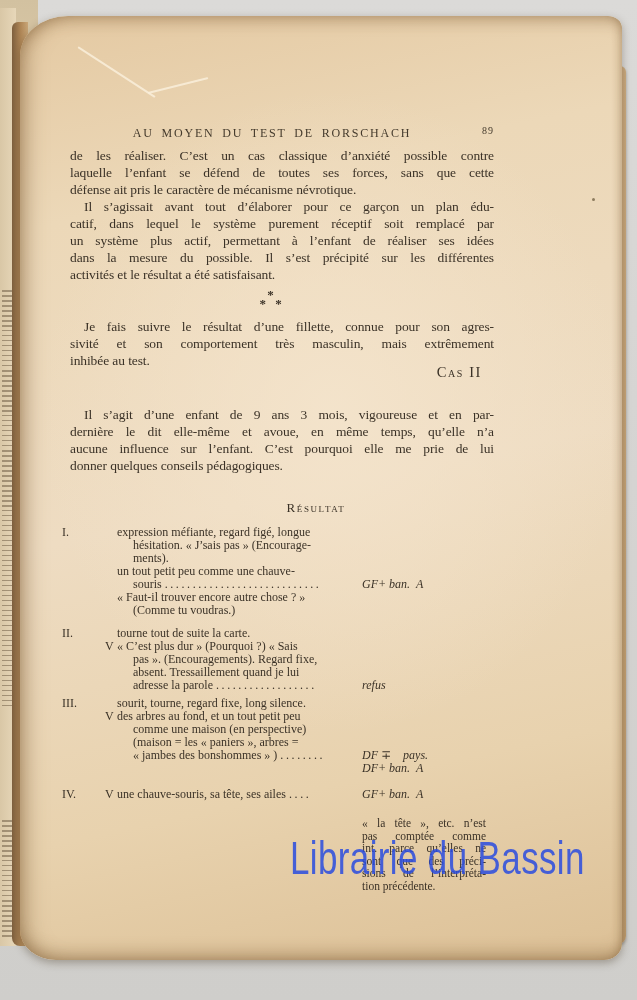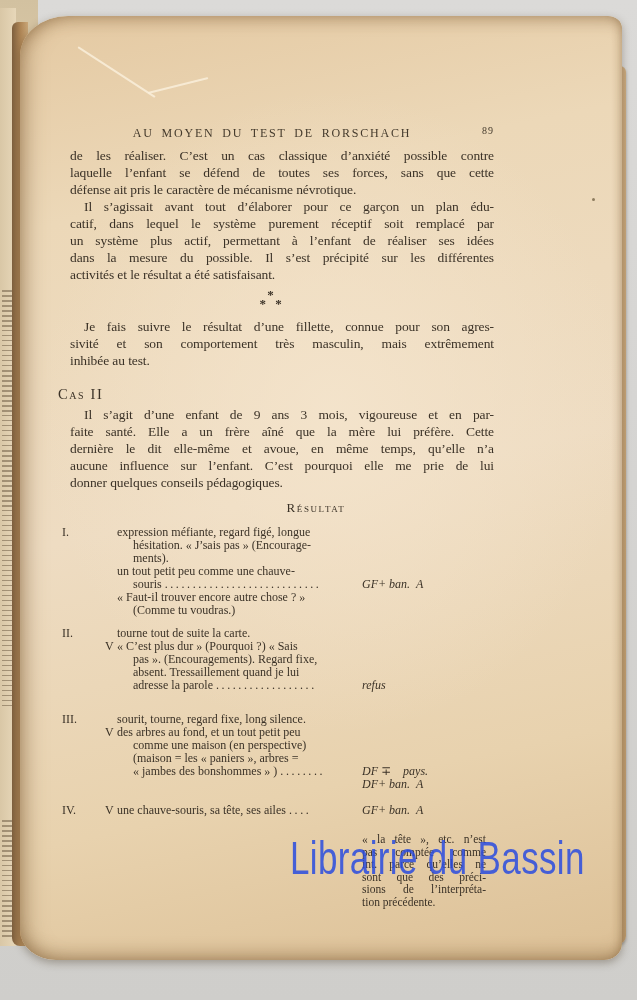--- a/index.html
+++ b/index.html
@@ -44,36 +44,36 @@
   .hdr-num{position:absolute;right:0;top:-1px;font-size:10px;letter-spacing:1px;}
   .pline{font-size:13.5px;line-height:17px;letter-spacing:-0.1px;
     text-align:justify;text-align-last:justify;}
   .pline.last{text-align-last:left;}
   .pline.ind{text-indent:14px;}
   .p1{position:absolute;top:131px;left:0;width:424px;}
   .p2{position:absolute;top:182px;left:0;width:424px;}
   .sep{position:absolute;top:274px;left:-10px;width:424px;text-align:center;
     font-size:13px;line-height:9px;font-weight:bold;letter-spacing:3px;}
   .p3{position:absolute;top:302px;left:0;width:424px;}
-  .cas{position:absolute;top:370px;left:-12px;width:424px;text-align:left;
+  .cas{position:absolute;top:348px;left:-12px;width:424px;text-align:right;
     font-variant:small-caps;font-size:14.5px;letter-spacing:1.6px;}
   .p4{position:absolute;top:390px;left:0;width:424px;}
   .resh{position:absolute;top:484px;left:34px;width:424px;text-align:center;
     font-variant:small-caps;font-size:13px;letter-spacing:1.6px;}
   
   .result{position:absolute;left:42px;top:510px;width:545px;font-size:12px;
     line-height:13px;color:#3b3227;}
   .row{position:relative;height:13px;white-space:nowrap;}
   .row .num{position:absolute;left:0;}
   .row .v{position:absolute;left:43px;}
   .row .t{position:absolute;left:55px;}
   .row.cont .t{left:71px;}
   .leader{letter-spacing:2.6px;white-space:pre;}
   .score{position:absolute;left:300px;font-style:italic;white-space:pre;}
-  .g10{margin-top:10px;}.g5{margin-top:21px;}.g13{margin-top:13px;}
+  .g10{margin-top:10px;}.g5{margin-top:5px;}.g13{margin-top:13px;}
   .note{margin-left:300px;margin-top:16px;width:124px;font-size:11.5px;line-height:12.5px;}
   .nline{text-align:justify;text-align-last:justify;}
   .nline.last{text-align-last:left;}
   
   .watermark{position:absolute;left:290px;top:831px;z-index:6;
     font-family:"Liberation Sans",sans-serif;font-size:46px;
     transform:scaleX(.76);transform-origin:left center;
     opacity:.85;letter-spacing:0.5px;white-space:nowrap;}
 </style>
 </head>
@@ -121,21 +121,20 @@
     <div class="p3">
       <div class="pline ind">Je fais suivre le résultat d’une fillette, connue pour son agres-</div>
       <div class="pline">sivité et son comportement très masculin, mais extrêmement</div>
       <div class="pline last">inhibée au test.</div>
     </div>
 
     <div class="cas">Cas II</div>
 
     <div class="p4">
       <div class="pline ind">Il s’agit d’une enfant de 9 ans 3 mois, vigoureuse et en par-</div>
-      <div class="pline">faite santé. Elle a un frère aîné que la mère lui préfère. Cette</div>
       <div class="pline">dernière le dit elle-même et avoue, en même temps, qu’elle n’a</div>
       <div class="pline">aucune influence sur l’enfant. C’est pourquoi elle me prie de lui</div>
       <div class="pline last">donner quelques conseils pédagogiques.</div>
     </div>
 
     <div class="resh">Résultat</div>
   </div>
 
   <div class="result">
 

